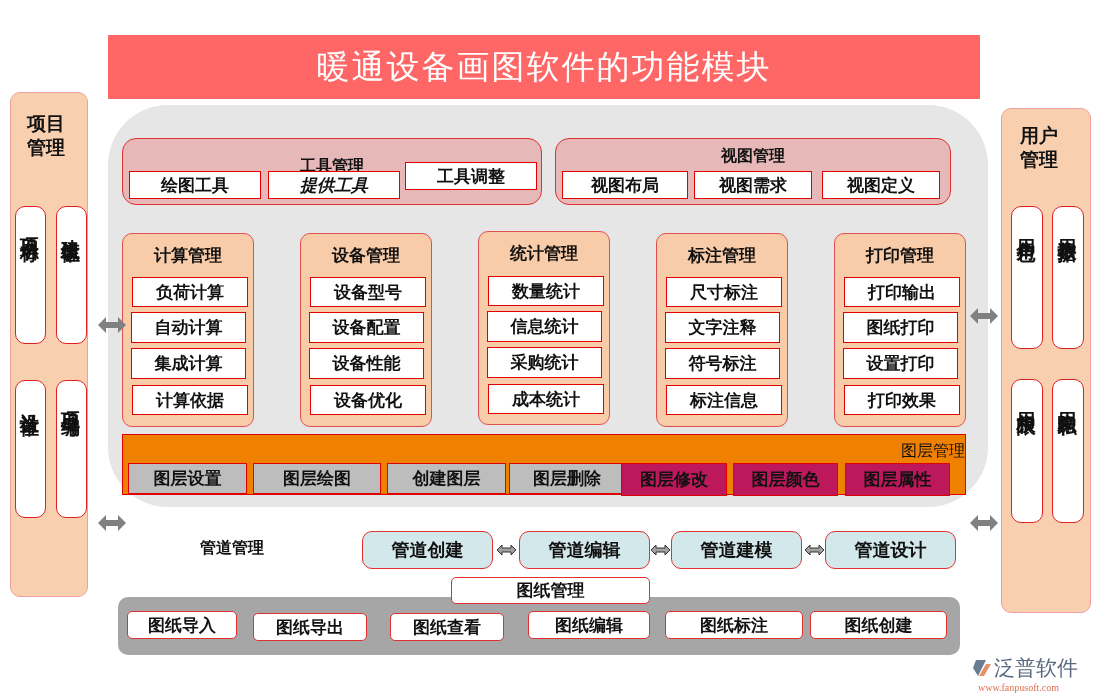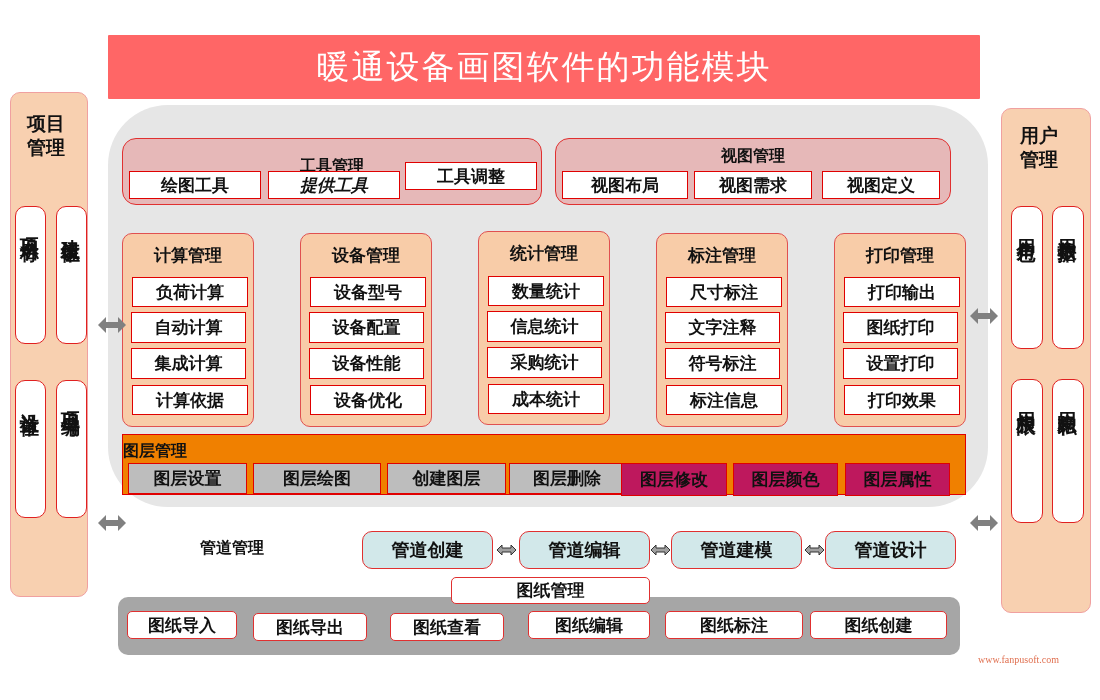--- a/index.html
+++ b/index.html
@@ -14,21 +14,21 @@
   .pill { background: #fff; border: 1.5px solid #e02020; border-radius: 10px; display: flex; align-items: flex-start;
           justify-content: center; padding-top: 16px; }
   .pill span { writing-mode: vertical-rl; font-size: 19px; font-weight: bold; letter-spacing: 2px; }
   .group-top { background: #e6b8b8; border: 1.5px solid #e03030; border-radius: 14px; }
   .group-title { font-size: 16px; font-weight: bold; text-align: center; }
   .cell { background: #fff; border: 1.5px solid #e00000; display: flex; align-items: center; justify-content: center;
           font-size: 17px; font-weight: bold; }
   .col-box { background: #f8cca8; border: 1.5px solid #e05050; border-radius: 10px; }
   .col-title { font-size: 17px; font-weight: bold; text-align: center; margin-top: 10px; }
   .layer-bar { left: 122px; top: 434px; width: 844px; height: 61px; background: #f08000; border: 1.5px solid #e00000; }
-  .layer-title { font-size: 16px; font-weight: bold; text-align: left; margin-top: 6px; }
+  .layer-title { font-size: 16px; font-weight: normal; text-align: right; margin-top: 6px; }
   .lcell { border: 1.5px solid #e00000; display: flex; align-items: center; justify-content: center; font-size: 17px; font-weight: bold; }
   .lcell.grey { background: #bdbdbd; }
   .lcell.peach { background: #be185d; }
   .arrow { width: 28px; height: 16px; }
   .pipe-box { background: #d2e8ea; border: 1.5px solid #e03030; border-radius: 10px; display: flex; align-items: center;
               justify-content: center; font-size: 18px; font-weight: bold; }
   .drawing-panel { left: 118px; top: 597px; width: 842px; height: 58px; background: #a6a6a6; border-radius: 10px; }
   .dcell { background: #fff; border: 1.5px solid #e03030; border-radius: 5px; display: flex; align-items: center; justify-content: center;
            font-size: 17px; font-weight: bold; }
   .logo { left: 972px; top: 654px; width: 120px; }
@@ -174,14 +174,21 @@
 <div class="abs drawing-panel"></div>
 <div class="abs dcell" style="left:451px;top:577px;width:199px;height:27px;">图纸管理</div>
 <div class="abs dcell" style="left:127px;top:611px;width:110px;height:28px;">图纸导入</div>
 <div class="abs dcell" style="left:253px;top:613px;width:114px;height:28px;">图纸导出</div>
 <div class="abs dcell" style="left:390px;top:613px;width:114px;height:28px;">图纸查看</div>
 <div class="abs dcell" style="left:528px;top:611px;width:122px;height:28px;">图纸编辑</div>
 <div class="abs dcell" style="left:665px;top:611px;width:138px;height:28px;">图纸标注</div>
 <div class="abs dcell" style="left:810px;top:611px;width:137px;height:28px;">图纸创建</div>
 
 <div class="abs logo">
+  <div class="logo-main">
+    <svg width="20" height="20" viewBox="0 0 20 20" style="margin-right:2px;">
+      <path d="M4 2 L14 2 L6 18 L1 10 Z" fill="#6a7d92"></path>
+      <path d="M14 6 L19 6 L12 18 L7 18 Z" fill="#e8906a"></path>
+    </svg>
+    <span>泛普软件</span>
+  </div>
   <div class="logo-url">www.fanpusoft.com</div>
 </div>
 
 </body></html>

